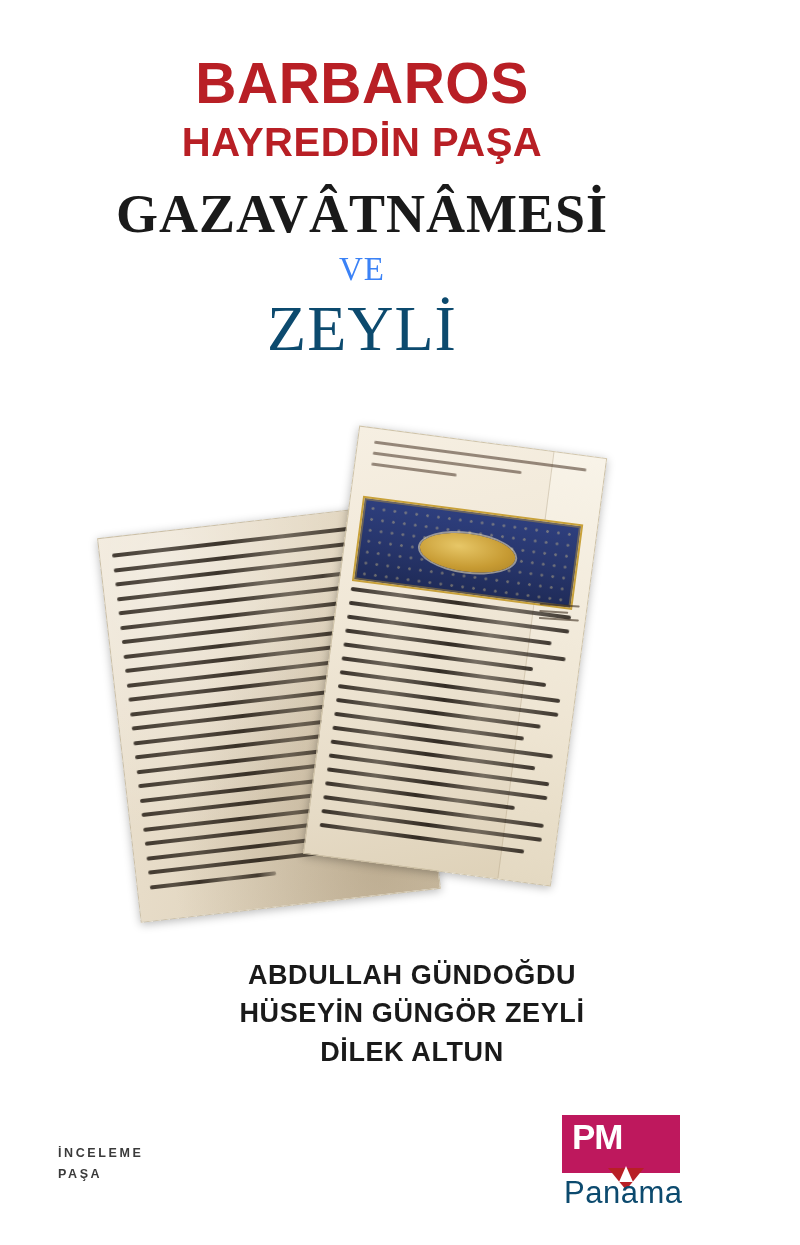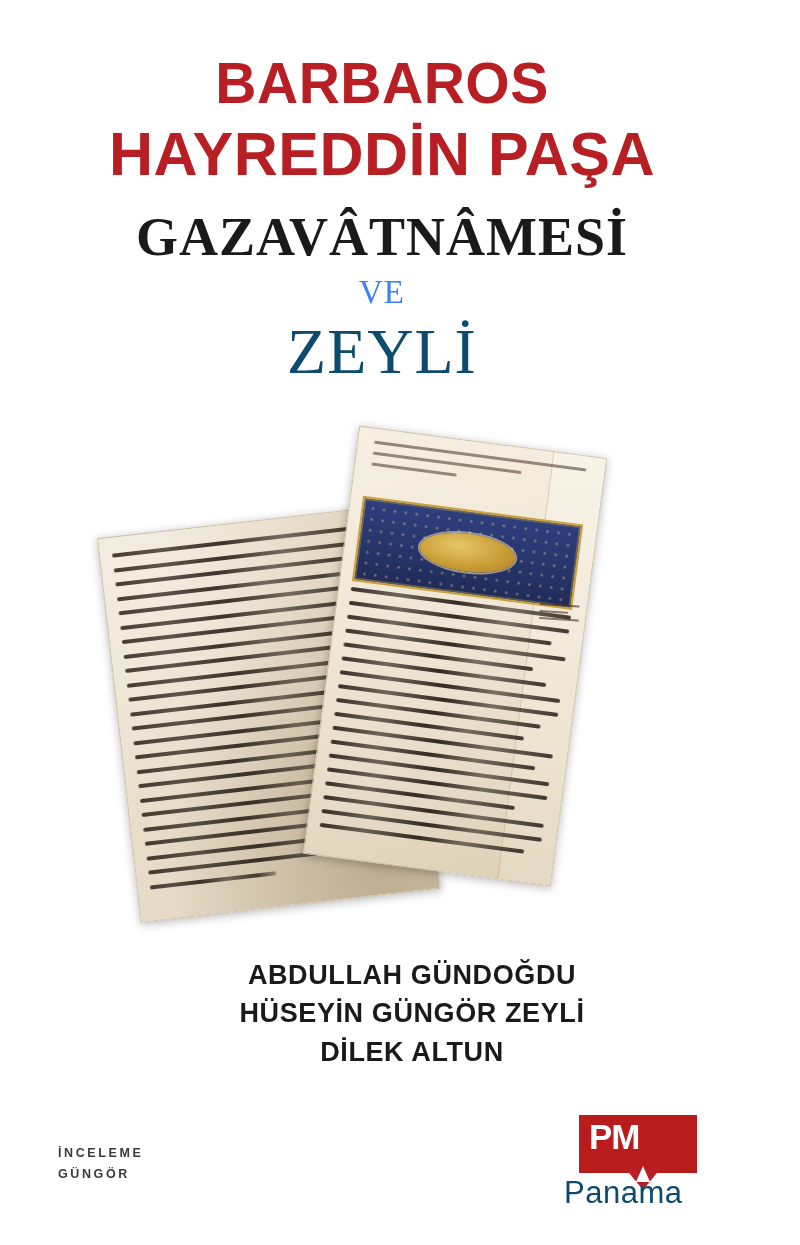--- a/index.html
+++ b/index.html
@@ -21,34 +21,33 @@
     box-sizing: border-box;
   }
 
   
   .title-block {
     position: absolute;
     top: 52px;
     left: 0;
     width: 724px;
     text-align: center;
-    margin-left: 20px;
   }
   .title-red {
     color: #b81f25;
     font-weight: bold;
     font-size: 57px;
     line-height: 1.12;
     letter-spacing: 0.5px;
     font-family: "Liberation Sans", sans-serif;
   }
   .title-red .line2 {
     display: block;
     margin-top: 4px;
-    font-size: 61px;
+    font-size: 40px;
   }
   .title-black {
     color: #1a1a1a;
     font-weight: bold;
     font-size: 54px;
     letter-spacing: 1px;
     margin-top: 18px;
     font-family: "Liberation Serif", serif;
   }
   .title-ve {
@@ -261,22 +260,21 @@
     bottom: 38px;
     width: 180px;
     height: 92px;
   }
   .logo .mark {
     position: absolute;
     left: 0;
     top: 0;
     width: 118px;
     height: 58px;
-    background: #b91c1c;
-    margin-left: 17px;
+    background: #be185d;
   }
   .logo .mark .pm {
     position: absolute;
     left: 10px;
     top: 2px;
     color: #ffffff;
     font-size: 35px;
     font-weight: bold;
     letter-spacing: -1px;
     font-family: "Liberation Sans", sans-serif;
@@ -398,21 +396,21 @@
   </div>
 
   <div class="authors">
     <div class="a">ABDULLAH GÜNDOĞDU</div>
     <div class="a">HÜSEYİN GÜNGÖR ZEYLİ</div>
     <div class="a">DİLEK ALTUN</div>
   </div>
 
   <div class="series">
     <div>İNCELEME</div>
-    <div>GÜNGÖR</div>
+    <div>PAŞA</div>
   </div>
 
   <div class="logo">
     <div class="mark">
       <div class="pm">PM</div>
       <div class="notch"></div>
     </div>
     <div class="name">Panama</div>
   </div>
 

